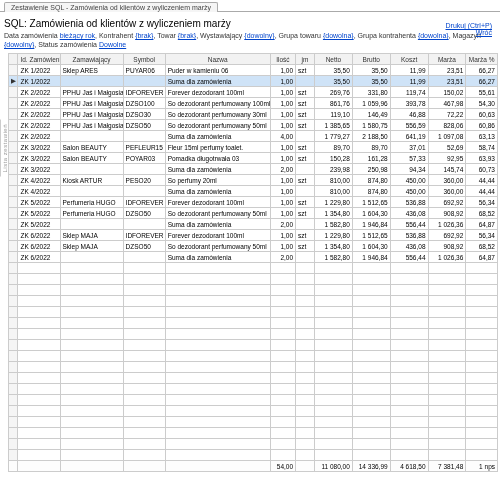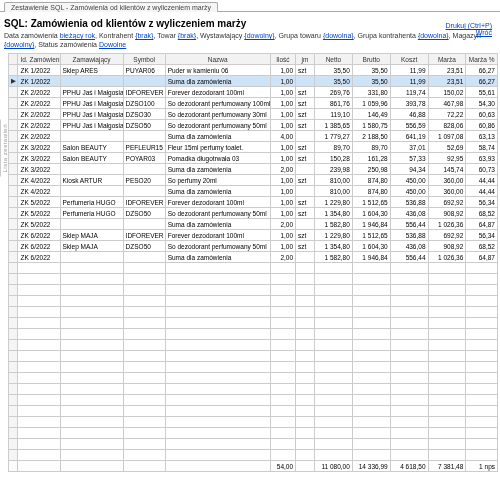--- a/index.html
+++ b/index.html
@@ -1,19 +1,19 @@
 <!DOCTYPE html>
 <html><head>
 <meta charset="utf-8">
 <style>
   * { margin: 0; padding: 0; box-sizing: border-box; }
   body { font-family: Arial, sans-serif; font-size: 7px; background: #fff; width: 500px; height: 500px; overflow: hidden; }
   .tabbar { border-bottom: 1px solid #aaa; padding: 2px 0 0 4px; font-size: 7px; color: #444; height: 12px; }
   .tab { display: inline-block; border: 1px solid #aaa; border-bottom: none; padding: 1px 6px; background: #f5f5f5; border-radius: 2px 2px 0 0; }
-  .title { font-weight: bold; font-size: 10px; padding: 6px 20px 2px 4px; }
+  .title { font-weight: normal; font-size: 10px; padding: 6px 20px 2px 4px; }
   .filters { padding: 0 4px 4px 4px; font-size: 7px; color: #333; line-height: 1.3; }
   .filters a { color: #0044cc; text-decoration: underline; cursor: pointer; }
   .right-block { position: absolute; right: 8px; top: 22px; font-size: 7px; text-align: right; }
   .right-block a { color: #0044cc; text-decoration: underline; display: block; }
   .sidebar-label { position: absolute; left: 0; top: 120px; writing-mode: vertical-rl; transform: rotate(180deg); font-size: 6px; color: #999; border-right: 1px solid #ccc; padding: 4px 1px; letter-spacing: 0.5px; }
   table { border-collapse: collapse; width: calc(100% - 10px); margin-left: 8px; table-layout: fixed; }
   th, td { border: 1px solid #ccc; padding: 1px 2px; font-size: 6.5px; white-space: nowrap; overflow: hidden; text-overflow: clip; height: 11px; }
   th { background: #f2f2f2; font-weight: normal; text-align: center; color: #333; }
   td.num { text-align: right; }
   td.txt { text-align: left; }

